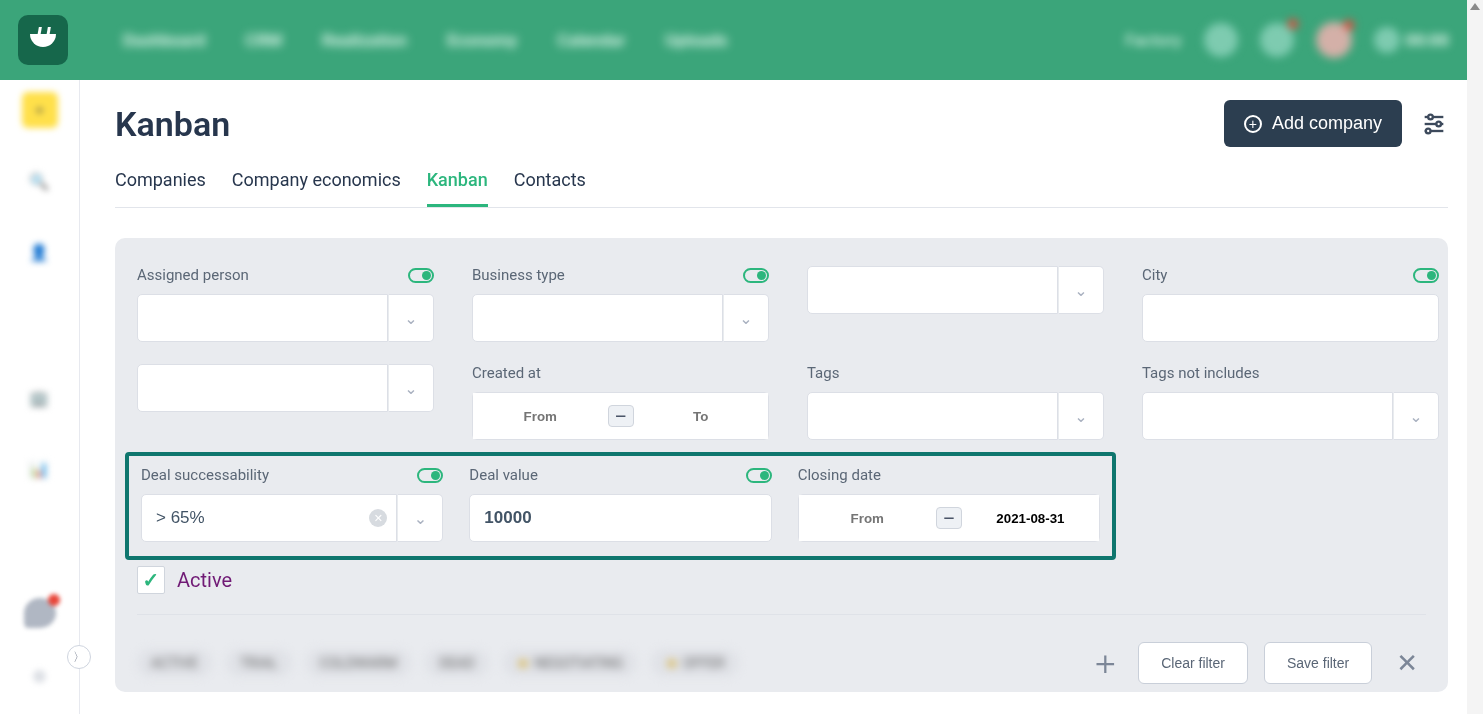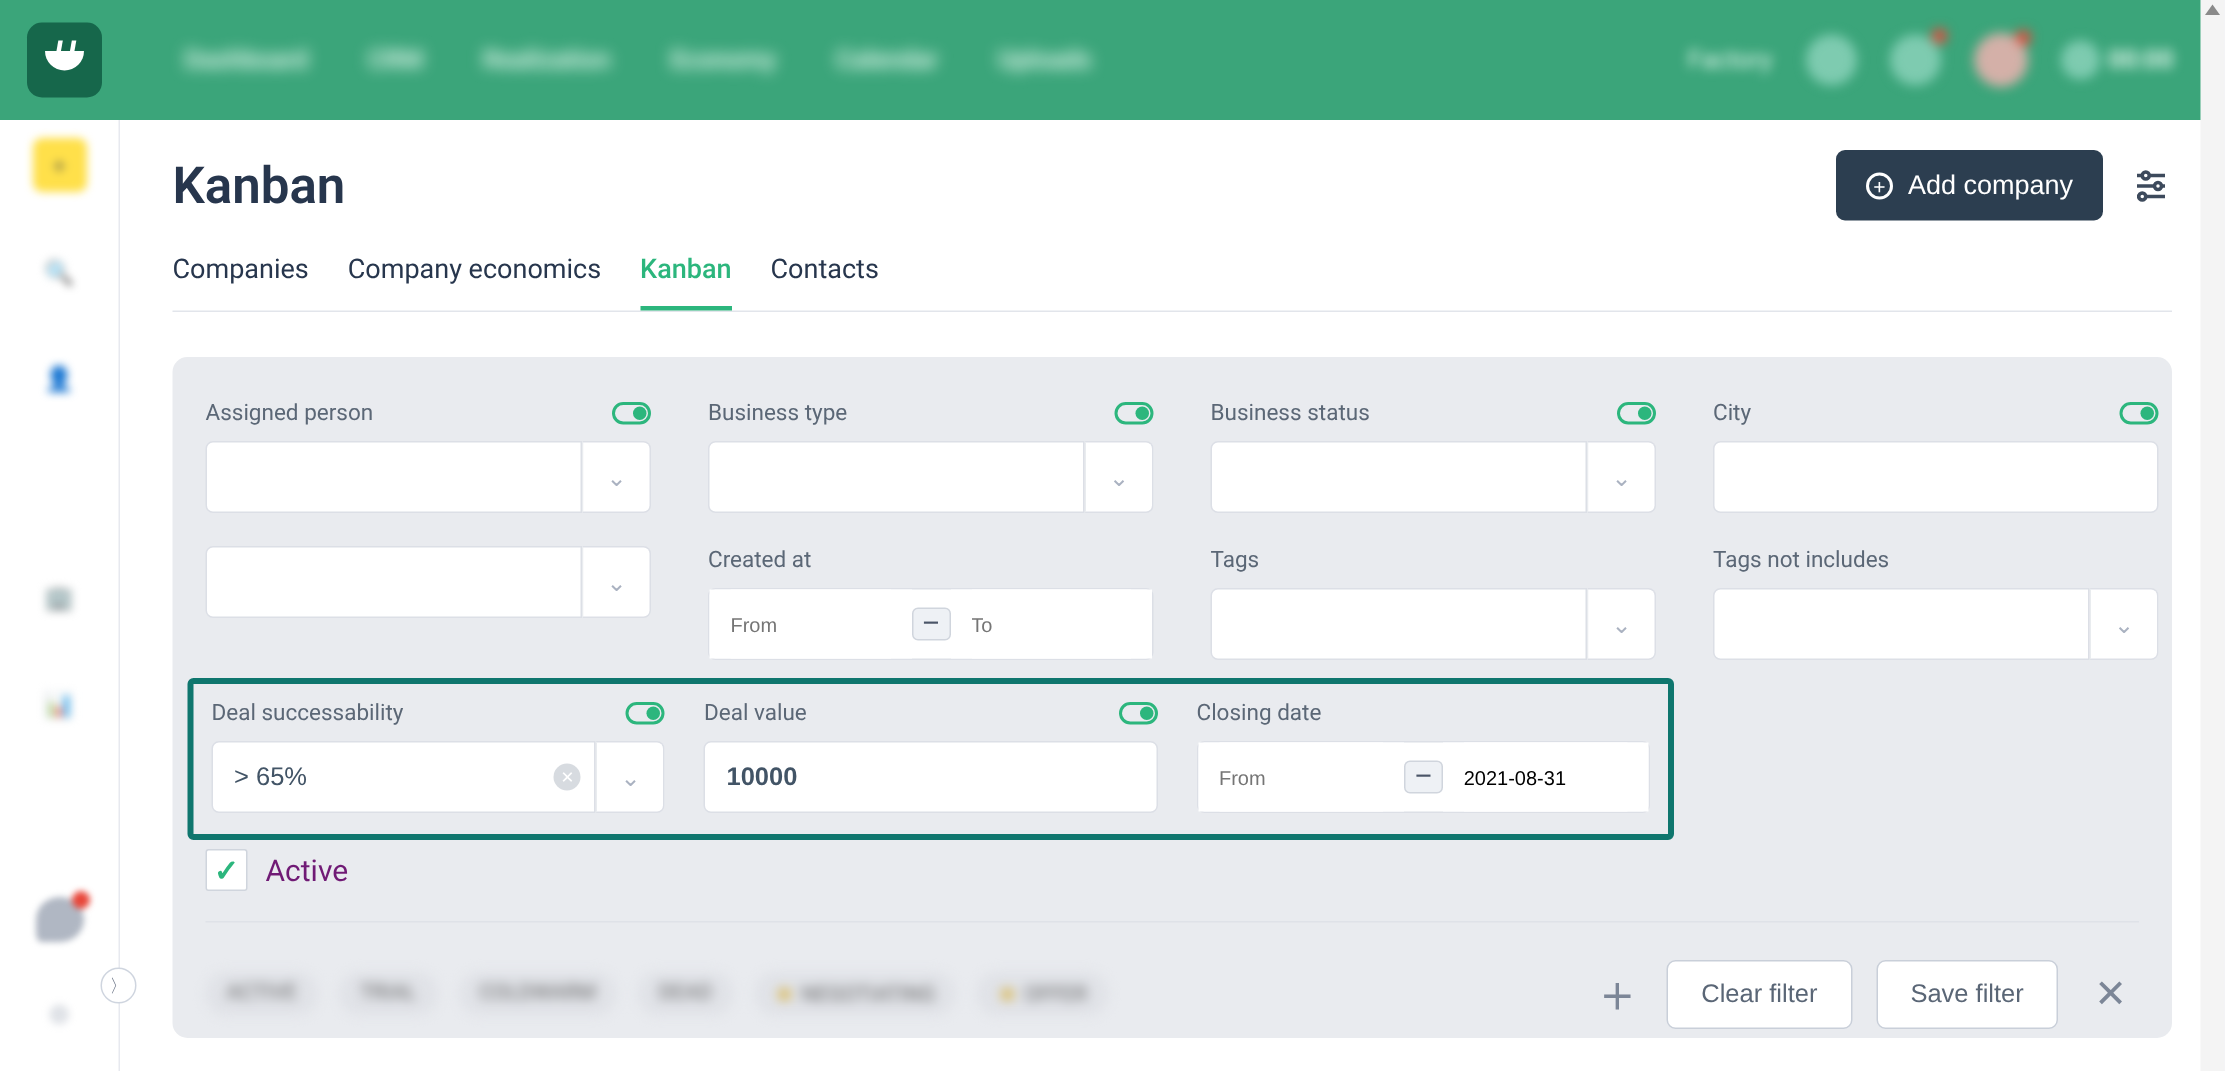--- a/index.html
+++ b/index.html
@@ -59,37 +59,37 @@
     .control { display:flex; height:48px;}
     .control input, .range-part { height:100%; background:#fff; border:1px solid #dcdfe6; font-size:17px; color:#425466; padding: 0 14px; }
     .control input { flex:1; border-radius:0; outline:none;}
     .control input:first-child{ border-radius:5px 0 0 5px;}
     .control input:only-child{ border-radius:5px;font-weight:bold;}
     .control .caret { width:46px; background:#fff; border:1px solid #dcdfe6; border-left:1px solid #e9ecef; border-radius:0 5px 5px 0; display:flex; align-items:center; justify-content:center; color:#aab2c1;}
     .control .clear-x { position:absolute; right:56px; bottom:15px; width:18px; height:18px; background:#d7dbe0; border-radius:50%; color:#fff; font-size:11px; display:flex; align-items:center; justify-content:center; cursor:pointer;}
     .control.single input { border-radius:5px;}
     .range-ctrl { display:flex; height:48px; background:#fff; border:1px solid #dcdfe6; border-radius:5px;}
     .range-ctrl .range-part { flex:1; border:none; display:flex; align-items:center; justify-content:center; color:#606a7a;}
-    .range-ctrl .range-part input{ border:none; text-align:left; width:100%; height:100%; padding:0;}
+    .range-ctrl .range-part input{ border:none; text-align:center; width:100%; height:100%; padding:0;font-weight:bold;}
     .range-sep { align-self:center; background:#eef1f5; border:1px solid #d0d5dd; border-radius:4px; width:26px; height:22px; display:flex; align-items:center; justify-content:center; color:#4a5568; font-weight:600; font-size:14px;}
 
     .highlight-row { grid-column: 1 / span 3; border:4px solid #0f766e; border-radius:4px; padding: 10px 12px 14px; margin: -10px -12px -14px; display:grid; grid-template-columns: repeat(3, 1fr); gap:26px;}
 
     .active-row { display:flex; align-items:center; gap:12px; padding: 20px 0; }
     .checkbox { width:28px; height:28px; border:1px solid #d0d5dd; background:#fff; border-radius:2px; display:flex; align-items:center; justify-content:center; color:#2cb67d; font-size:20px; font-weight:700;}
     .active-label { font-size:20px; color:#701a75;}
 
     
     .filter-footer { display:flex; align-items:center; border-top:1px solid #dfe2e8; padding:18px 0 0; height:78px;}
     .tag-blur { display:flex; gap:14px; filter:blur(4px);}
     .tag-blur span { background:#e0e2e7; border-radius:14px; padding:6px 14px; font-size:14px; color:#666; }
     .tag-blur span.star::before{ content:"★"; color:#d6a20b; margin-right:5px;}
     .footer-actions { margin-left:auto; display:flex; align-items:center; gap:16px;}
     .plus-icon { font-size:34px; font-weight:200; color:#7c8697; cursor:pointer;}
-    .footer-btn { background:#fff; border:1px solid #c9cfd9; color:#5a6676; padding:12px 22px; font-size:17px; border-radius:6px; cursor:pointer;}
+    .footer-btn { background:#fff; border:1px solid #c9cfd9; color:#5a6676; padding:12px 22px; font-size:14px; border-radius:6px; cursor:pointer;}
     .close-x { font-size:26px; color:#7c8697; cursor:pointer; padding:0 8px;}
   </style>
 </head>
 <body>
 
 <div class="app">
 
   <div class="scroll-indicator">
     <div class="scroll-arrow"></div>
   </div>
@@ -189,24 +189,20 @@
           </div>
           <div class="control">
             <input value="" style="">
             <div class="caret">
                 <span>⌄</span>
               </div>
           </div>
         </div>
 
         <div class="filter-field">
-          <div class="filter-label-row">
-            <span class="filter-label">Business status</span>
-            <div class="toggle"></div>
-          </div>
           <div class="control">
             <input value="" style="">
             <div class="caret">
                 <span>⌄</span>
               </div>
           </div>
         </div>
 
         <div class="filter-field">
           <div class="filter-label-row">

